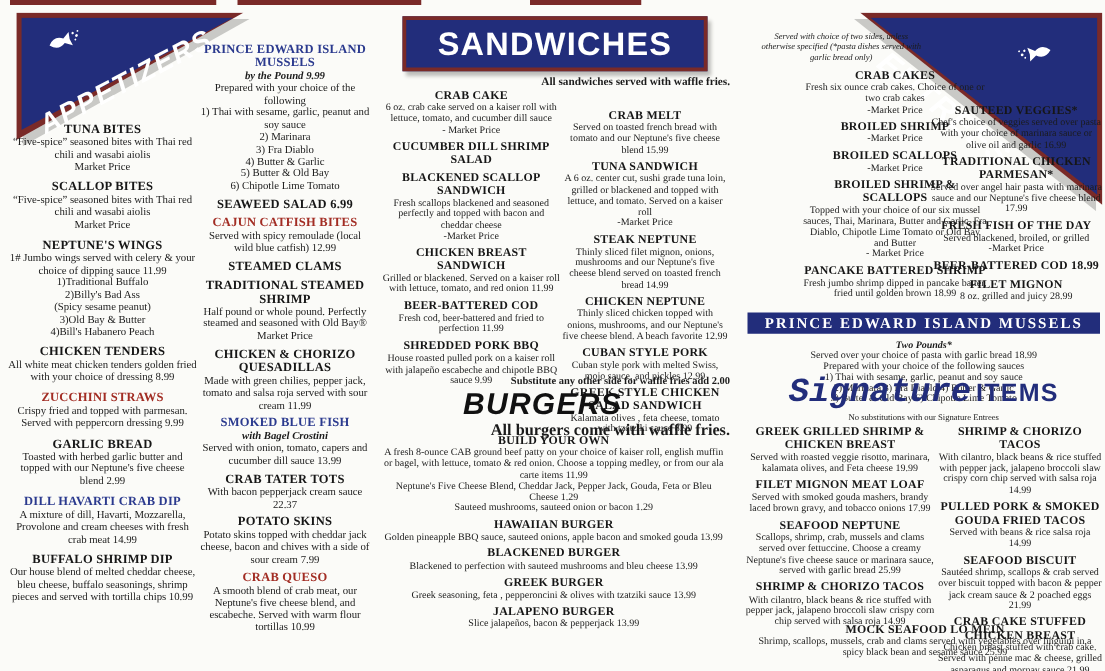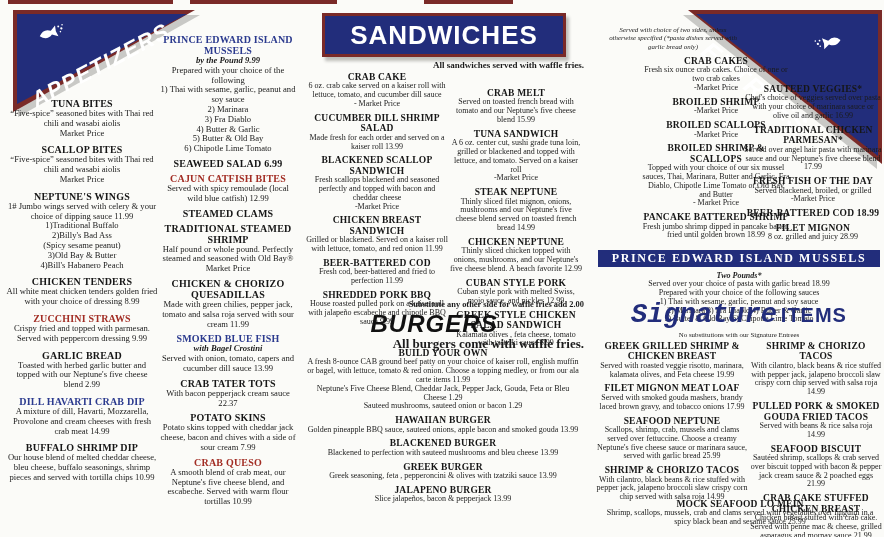--- a/index.html
+++ b/index.html
@@ -176,21 +176,20 @@
   </div>
   <div class="note" style="left:302px;top:60px;width:282px;">All sandwiches served with waffle fries.</div>
   <div class="col small tight" style="left:306px;top:72px;width:142px;">
       <div class="mi">
         <div class="mh">CRAB CAKE</div>
         <div class="md">6 oz. crab cake served on a kaiser roll with lettuce, tomato, and cucumber dill sauce
 - Market Price</div>
       </div>
       <div class="mi">
         <div class="mh">CUCUMBER DILL SHRIMP SALAD</div>
-        <div class="md">Made fresh for each order and served on a kaiser roll  13.99</div>
       </div>
       <div class="mi">
         <div class="mh">BLACKENED SCALLOP SANDWICH</div>
         <div class="md">Fresh scallops blackened and seasoned perfectly and topped with bacon and cheddar cheese
 -Market Price</div>
       </div>
       <div class="mi">
         <div class="mh">CHICKEN BREAST SANDWICH</div>
         <div class="md">Grilled or blackened. Served on a kaiser roll with lettuce, tomato, and red onion  11.99</div>
       </div>

